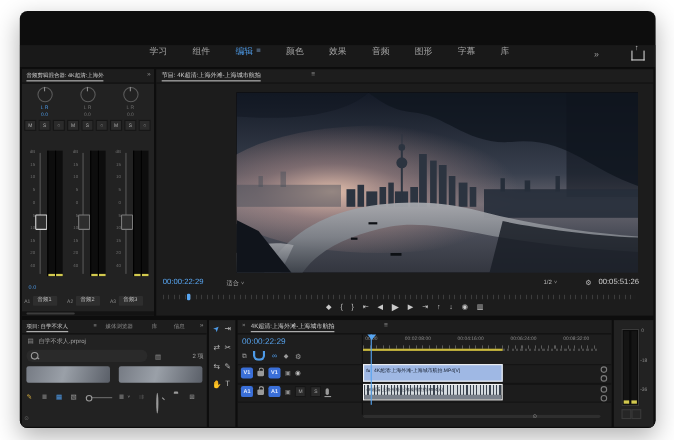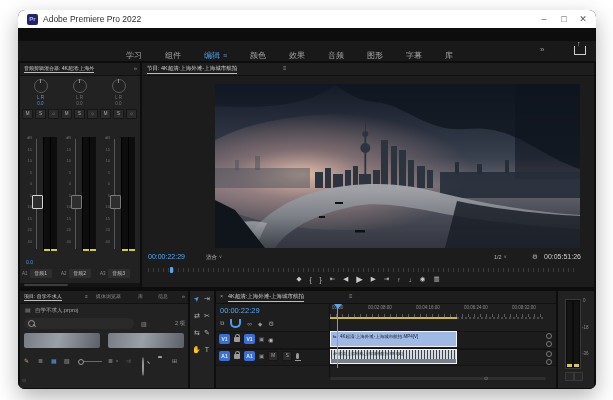--- a/index.html
+++ b/index.html
@@ -10,21 +10,21 @@
   .app-window{position:absolute;left:18px;top:10px;width:578px;height:379px;border-radius:7px;overflow:hidden;background:#0d0d0d;box-shadow:0 8px 22px rgba(0,0,0,.30);}
   
   .titlebar{position:absolute;left:0;top:0;width:100%;height:18px;background:#ffffff;}
   .pr-icon{position:absolute;left:9px;top:4px;width:11px;height:11px;background:#24226b;color:#b9b9ff;font-size:6px;font-weight:bold;text-align:center;line-height:11px;border-radius:2px;}
   .win-title{position:absolute;left:25px;top:4px;font-size:8.5px;color:#2d2d2d;}
   .winbtn{position:absolute;top:2px;width:16px;height:14px;text-align:center;font-size:9px;color:#555;line-height:14px;}
   .menubar{position:absolute;left:0;top:18px;width:100%;height:13px;background:#ffffff;display:flex;align-items:center;padding-left:8px;gap:9px;}
   .menubar span{font-size:8px;color:#1a1a1a;}
   
   .wsbar{position:absolute;left:0;top:31px;width:100%;height:20px;background:#191919;}
-  .wstabs{position:absolute;left:108px;top:0;height:20px;display:flex;align-items:flex-end;gap:23px;}
+  .wstabs{position:absolute;left:118px;top:0;height:20px;display:flex;align-items:flex-start;gap:23px;}
   .wstab{font-size:8px;color:#a3a3a3;}
   .wstab.active{color:#4e9be8;}
   .ws-menu{font-size:7px;color:#6f8fb5;margin-left:3px;}
   .ws-ovf{position:absolute;left:522px;top:4px;font-size:8px;color:#9a9a9a;}
   .export-icon{position:absolute;right:10px;top:5px;width:10px;height:8px;border:1px solid #cfcfcf;border-top:none;}
   .export-icon::before{content:"↑";position:absolute;left:2px;top:-6px;font-size:7px;color:#cfcfcf;}
   
   .content{position:absolute;left:0;top:51px;width:578px;height:328px;background:#0d0d0d;}
   .panel{position:absolute;background:#222222;overflow:hidden;}
   .phead{position:absolute;left:0;top:0;width:100%;height:12px;background:#1d1d1d;border-bottom:1px solid #111;}
@@ -75,27 +75,20 @@
   .folder-icon{position:relative;width:9px;height:6px;background:#9a9a9a;border-radius:1px;}
   .folder-icon::before{content:"";position:absolute;left:0;top:-2px;width:4px;height:2px;background:#9a9a9a;border-radius:1px 1px 0 0;}
   .thumb{position:absolute;top:42px;width:76px;height:15px;border-radius:2px;background:linear-gradient(105deg,#767b84 0%,#9aa0a8 45%,#5a5f68 100%);}
 </style>
 </head>
 <body>
 
 <div class="stage">
 <div class="app-window">
 
-  <div class="titlebar">
-    <span class="pr-icon">Pr</span>
-    <span class="win-title nw">Adobe Premiere Pro 2022</span>
-    <span class="winbtn" style="right:44px;">–</span>
-    <span class="winbtn" style="right:24px;">□</span>
-    <span class="winbtn" style="right:5px;">✕</span>
-  </div>
 
 
   <div class="wsbar">
     <div class="wstabs">
       <span class="wstab">学习</span>
       <span class="wstab">组件</span>
       <span style="display:flex;align-items:center;">
             <span class="wstab active">编辑</span>
             <span class="ws-menu">≡</span>
           </span>

